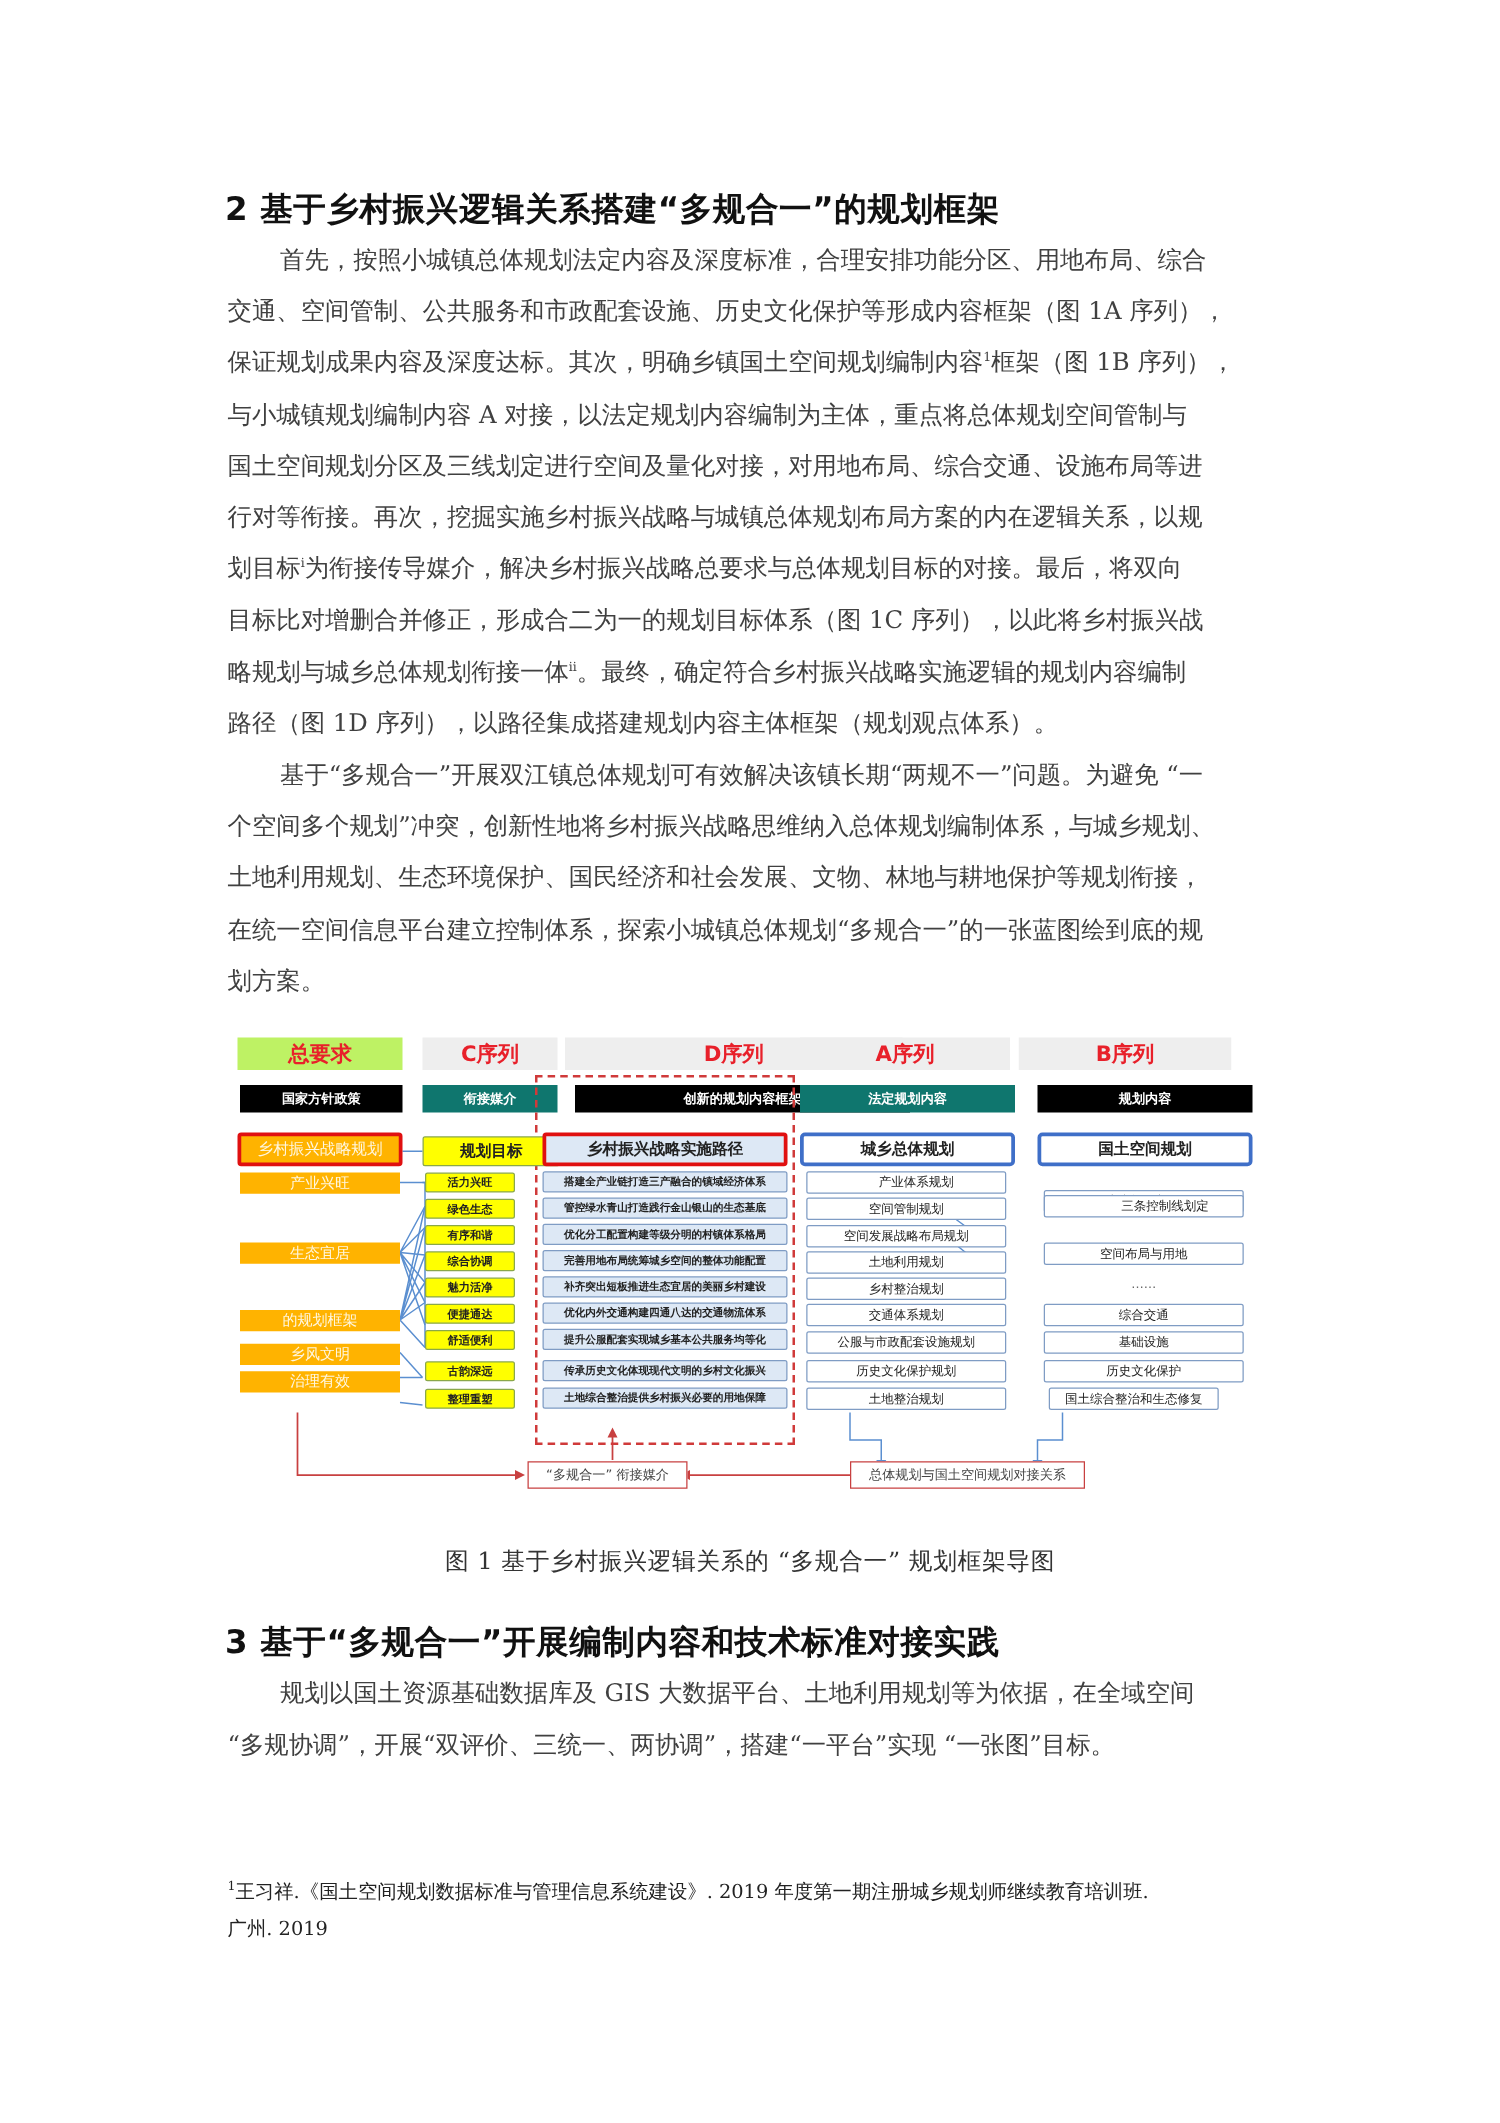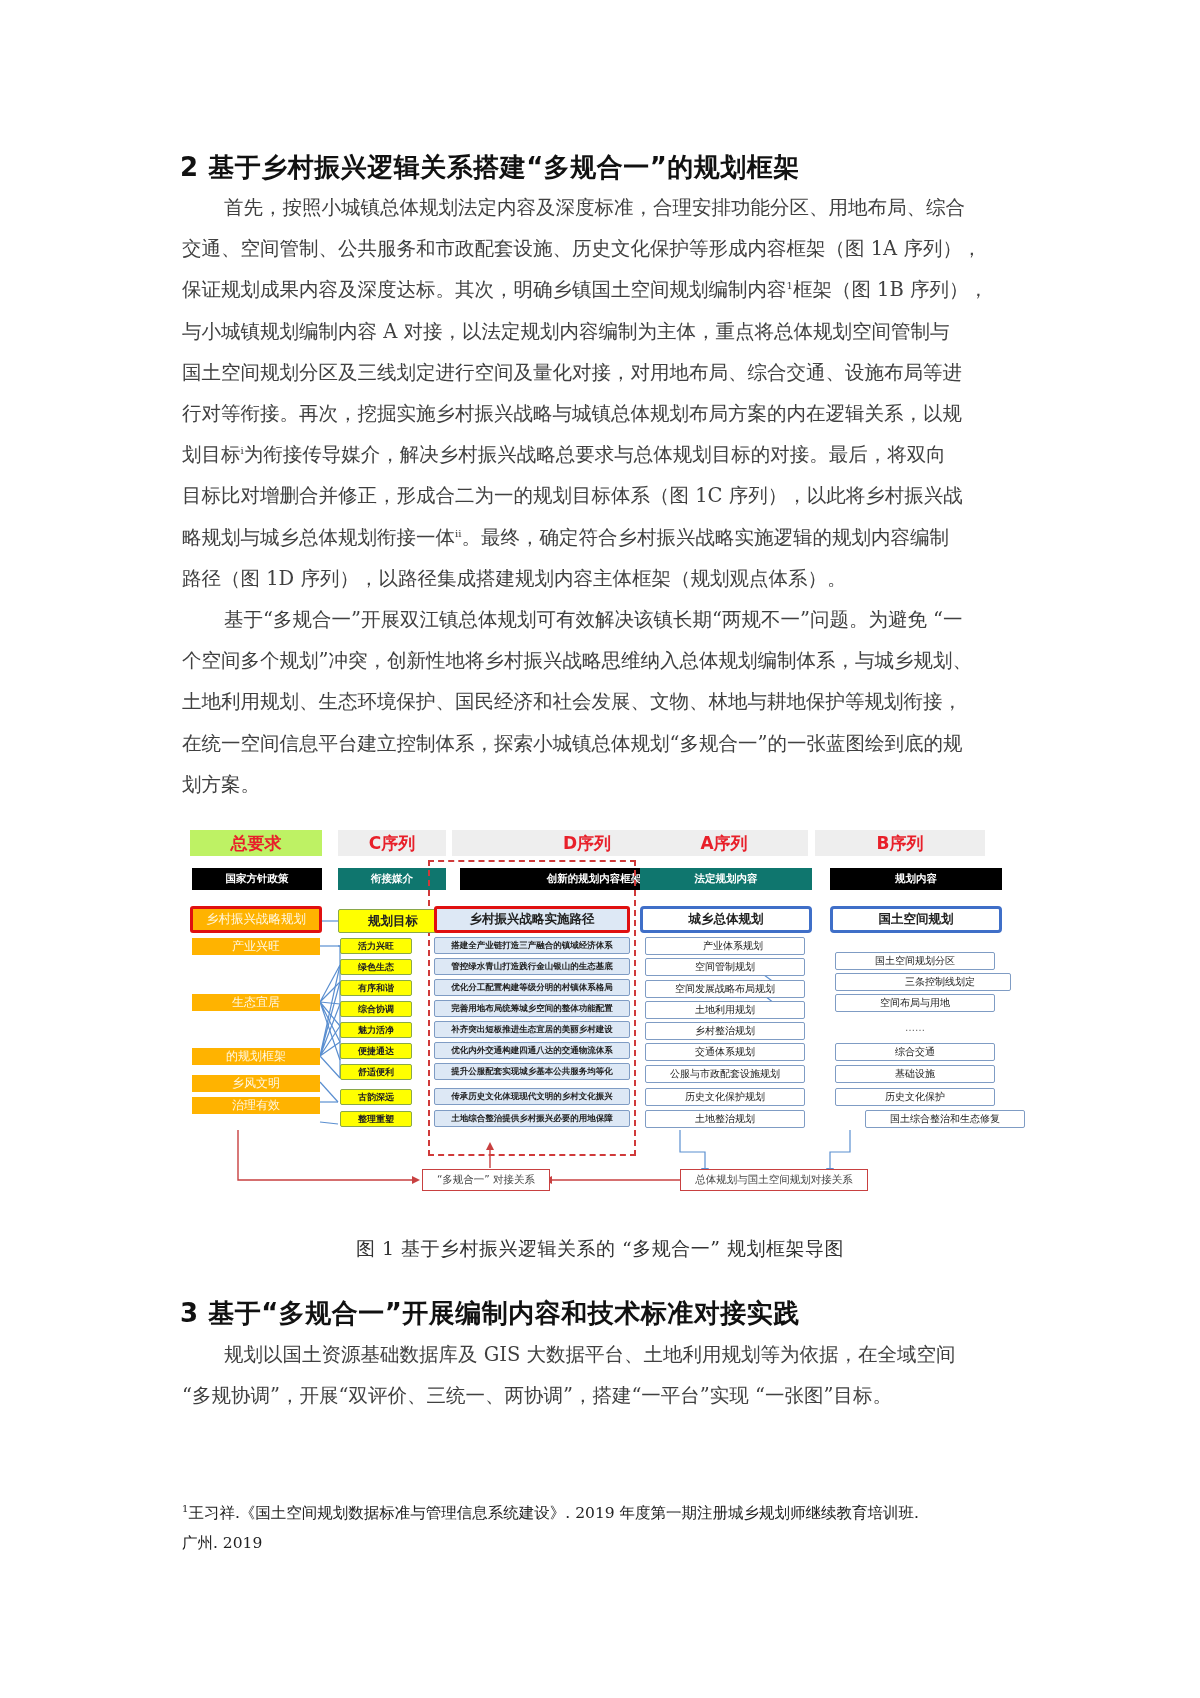--- a/index.html
+++ b/index.html
@@ -186,29 +186,29 @@
     <div class="box wbox" style="left:455px;top:128px;width:160px;">空间管制规划</div>
     <div class="box wbox" style="left:455px;top:150px;width:160px;">空间发展战略布局规划</div>
     <div class="box wbox" style="left:455px;top:171px;width:160px;">土地利用规划</div>
     <div class="box wbox" style="left:455px;top:192px;width:160px;">乡村整治规划</div>
     <div class="box wbox" style="left:455px;top:213px;width:160px;">交通体系规划</div>
     <div class="box wbox" style="left:455px;top:235px;width:160px;">公服与市政配套设施规划</div>
     <div class="box wbox" style="left:455px;top:258px;width:160px;">历史文化保护规划</div>
     <div class="box wbox" style="left:455px;top:280px;width:160px;">土地整治规划</div>
 
     <div class="box wbox" style="left:645px;top:122px;width:160px;">国土空间规划分区</div>
-    <div class="box wbox" style="left:645px;top:143px;width:176px;padding-left:34px;">三条控制线划定</div>
+    <div class="box wbox" style="left:645px;top:126px;width:160px;padding-left:34px;">三条控制线划定</div>
     <div class="box wbox" style="left:645px;top:164px;width:160px;">空间布局与用地</div>
     <div class="box dots" style="left:645px;top:190px;width:160px;">……</div>
     <div class="box wbox" style="left:645px;top:213px;width:160px;">综合交通</div>
     <div class="box wbox" style="left:645px;top:235px;width:160px;">基础设施</div>
     <div class="box wbox" style="left:645px;top:258px;width:160px;">历史文化保护</div>
-    <div class="box wbox" style="left:675px;top:280px;width:160px;text-align:center;">国土综合整治和生态修复</div>
-
-    <div class="box rbox" style="left:232px;top:339px;width:128px;">“多规合一” 对接关系</div>
+    <div class="box wbox" style="left:649px;top:280px;width:136px;text-align:center;">国土综合整治和生态修复</div>
+
+    <div class="box rbox" style="left:232px;top:339px;width:128px;">“多规合一” 衔接媒介</div>
     <div class="box rbox" style="left:490px;top:339px;width:188px;">总体规划与国土空间规划对接关系</div>
   </div>
 
   <div class="caption">图 1    基于乡村振兴逻辑关系的 “多规合一” 规划框架导图</div>
 
   <h2 class="sec" style="top:1296px;">3  基于“多规合一”开展编制内容和技术标准对接实践</h2>
 
   <p class="para" style="top:1334px;">
     <span class="ind"></span><span>规划以国土资源基础数据库及 GIS 大数据平台、土地利用规划等为依据，在全域空间</span><br>
     <span>“多规协调”，开展“双评价、三统一、两协调”，搭建“一平台”实现 “一张图”目标。</span>

